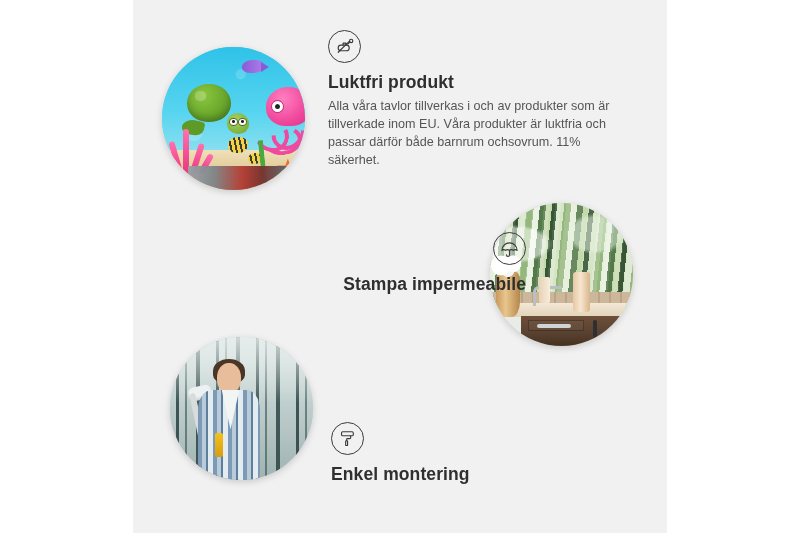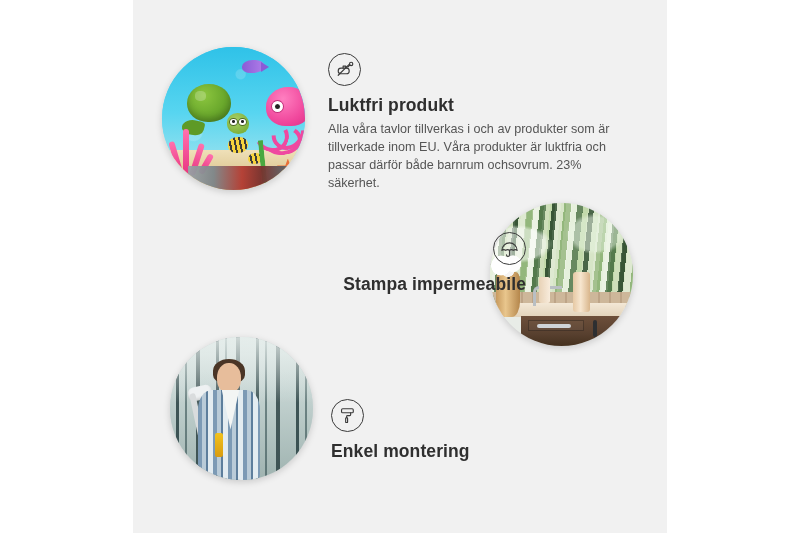--- a/index.html
+++ b/index.html
@@ -321,31 +321,31 @@
     line-height: 1.2;
   }
   .feat-body {
     font-size: 12.6px;
     color: #555555;
     line-height: 1.42;
     margin: 0;
   }
 
   
-  .feature-1 { left: 195px; top: 53px; width: 300px; text-align: left; }
+  .feature-1 { left: 195px; top: 30px; width: 300px; text-align: left; }
   .feature-1 .feat-icon { margin-bottom: 9px; }
   .feature-1 .feat-title { margin-bottom: 5px; }
 
   
   .feature-2 { left: 65px; top: 232px; width: 328px; text-align: right; }
   .feature-2 .feat-icon { margin-left: auto; margin-bottom: 9px; }
   .feature-2 .feat-title { margin-bottom: 4px; }
 
   
-  .feature-3 { left: 198px; top: 399px; width: 300px; text-align: left; }
+  .feature-3 { left: 198px; top: 422px; width: 300px; text-align: left; }
   .feature-3 .feat-icon { margin-bottom: 9px; }
   .feature-3 .feat-title { margin-bottom: 4px; }
 </style>
 </head>
 <body>
 
 <div class="page">
   <div class="panel">
 
     <div class="circle circle-sea">
@@ -390,21 +390,21 @@
       <div class="feat-icon">
         <svg width="21" height="21" viewBox="0 0 24 24" fill="none" stroke="#3b3b3b" stroke-width="1.3" stroke-linecap="round" stroke-linejoin="round">
           <path d="M8 10.5h6.2a3.2 3.2 0 0 1 0 6.4H8a3.2 3.2 0 0 1 0-6.4z"></path>
           <path d="M10.4 10.5V8.2h3.1v2.3"></path>
           <path d="M13.5 9.1h2.6l2.1-2.3"></path>
           <circle cx="19.6" cy="5.6" r="1.9"></circle>
           <path d="M4.8 18.6 17.4 6.1"></path>
         </svg>
       </div>
       <h3 class="feat-title">Luktfri produkt</h3>
-      <p class="feat-body">Alla våra tavlor tillverkas i och av produkter som är tillverkade inom EU. Våra produkter är luktfria och passar därför både barnrum ochsovrum. 23% säkerhet.</p>
+      <p class="feat-body">Alla våra tavlor tillverkas i och av produkter som är tillverkade inom EU. Våra produkter är luktfria och passar därför både barnrum ochsovrum. 11% säkerhet.</p>
     </div>
 
     <div class="circle circle-bath">
       <div class="bath-wall"></div>
       <div class="bath-backsplash"></div>
       <div class="bath-counter"></div>
       <div class="bath-faucet"></div>
       <div class="bath-candle"></div>
       <div class="bath-soap"></div>
       <div class="bath-vase"></div>

